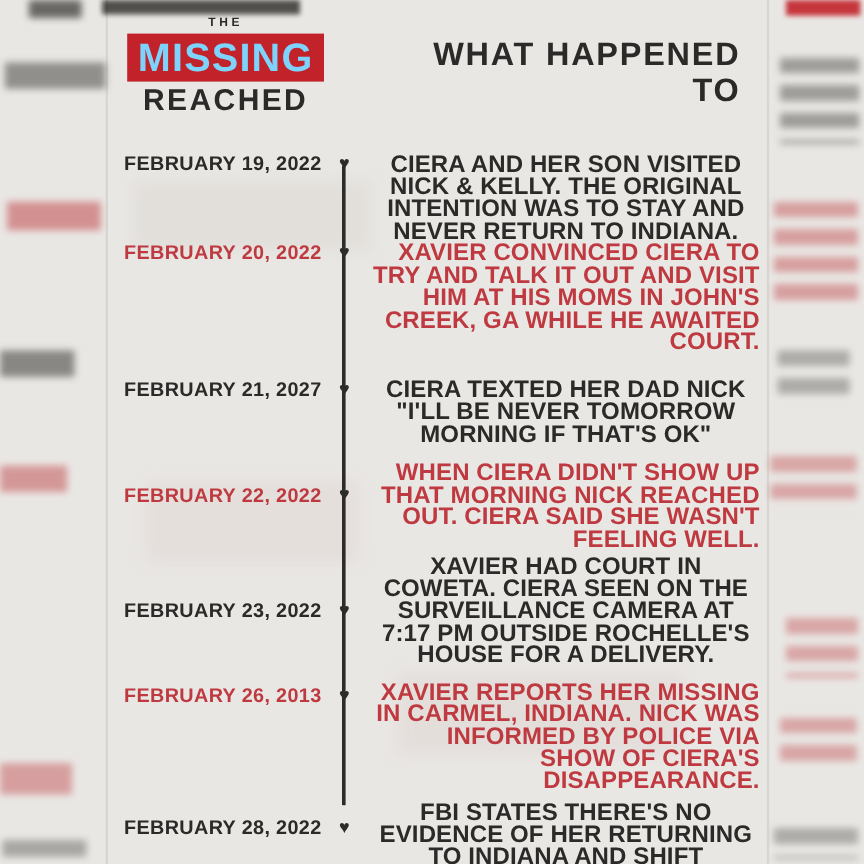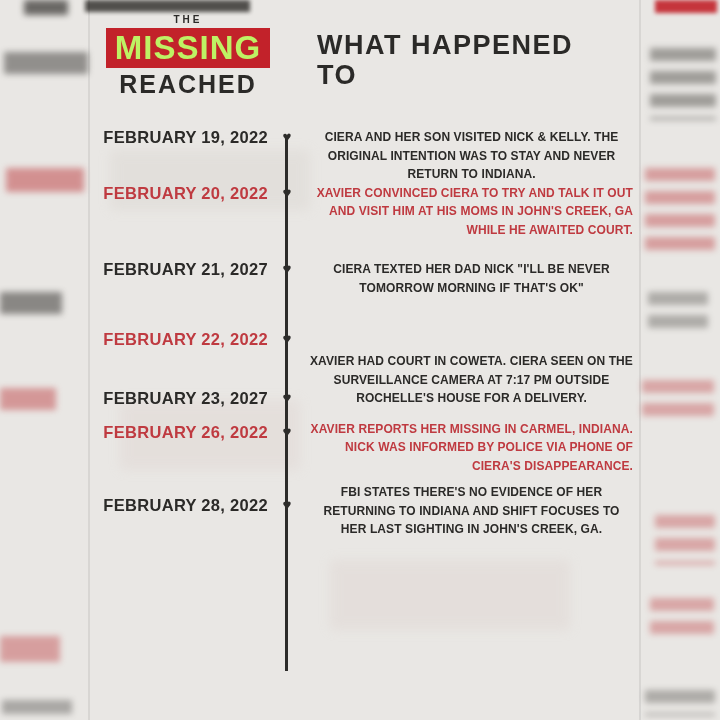--- a/index.html
+++ b/index.html
@@ -16,36 +16,36 @@
   .redbox-frag{background:#c2222a;filter:blur(2px);}
   .seam-l{position:absolute;left:88px;top:0;width:2px;height:720px;background:rgba(0,0,0,0.07);}
   .seam-r{position:absolute;left:639px;top:0;width:2px;height:720px;background:rgba(0,0,0,0.07);}
   
   .smudge{position:absolute;filter:blur(6px);pointer-events:none;opacity:.25;}
   
   .content{position:absolute;left:92px;top:0;width:545px;height:720px;}
   .header{position:relative;height:124px;}
   .logo{position:absolute;left:0;top:14px;width:192px;text-align:center;color:var(--black);}
   .logo-the{font-size:10px;letter-spacing:3px;line-height:12px;}
-  .logo-missing{display:inline-block;margin-top:2px;background:var(--red-box);color:#bef264;
+  .logo-missing{display:inline-block;margin-top:2px;background:var(--red-box);color:#7dd3fc;
                 font-size:33px;line-height:38px;padding:1px 9px;letter-spacing:1px;}
   .logo-alliance{font-size:25px;letter-spacing:2px;line-height:28px;margin-top:2px;}
-  .title{position:absolute;left:225px;top:30px;width:300px;text-align:left;}
+  .title{position:absolute;left:225px;top:30px;width:300px;text-align:right;}
   .title-line1{color:var(--black);font-size:27px;letter-spacing:1.5px;line-height:30px;}
   .title-line2{display:inline-block;margin-top:2px;background:var(--red-box);color:#f2ece6;
                font-size:26px;line-height:30px;letter-spacing:2px;padding:1px 11px;}
   
   .timeline{position:relative;margin-top:4px;}
   .tl-line{position:absolute;left:193px;top:10px;height:533px;width:3px;background:var(--line);}
   .entry{display:grid;grid-template-columns:176px 26px 1fr;column-gap:6px;position:relative;}
   .e1{}.e2{margin-bottom:21px}.e3{margin-bottom:14px}
   .e4{margin-bottom:4px}.e5{margin-bottom:12px}.e6{margin-bottom:8px}
   .date{text-align:right;font-size:16.5px;line-height:18px;letter-spacing:0.3px;white-space:nowrap;}
   .marker{text-align:center;font-size:15px;line-height:18px;color:var(--line);}
-  .etext{text-align:center;font-size:12px;line-height:18.5px;letter-spacing:0.1px;padding:0 4px;}
+  .etext{text-align:center;font-size:20px;line-height:18.5px;letter-spacing:0.1px;padding:0 4px;}
   .e4 .date,.e4 .marker{margin-top:19px;}
   .e5 .date,.e5 .marker{margin-top:37px;}
   .e6 .date,.e6 .marker{margin-top:3px;}
   .e7 .date,.e7 .marker{margin-top:13px;}
   .c-black .date,.c-black .etext{color:var(--black);}
   .c-red .date,.c-red .etext{color:var(--red-text);text-align:right;}
 </style>
 </head>
 <body>
 
@@ -103,30 +103,31 @@
             <div class="etext">XAVIER CONVINCED CIERA TO TRY AND TALK IT OUT AND VISIT HIM AT HIS MOMS IN JOHN'S CREEK, GA WHILE HE AWAITED COURT.</div>
           </div>
           <div class="entry e3 c-black">
             <div class="date">FEBRUARY 21, 2027</div>
             <div class="marker">♥</div>
             <div class="etext">CIERA TEXTED HER DAD NICK "I'LL BE NEVER TOMORROW MORNING IF THAT'S OK"</div>
           </div>
           <div class="entry e4 c-red">
             <div class="date">FEBRUARY 22, 2022</div>
             <div class="marker">♥</div>
+            <div class="etext">WHEN CIERA DIDN'T SHOW UP THAT MORNING NICK REACHED OUT. CIERA SAID SHE WASN'T FEELING WELL.</div>
           </div>
           <div class="entry e5 c-black">
-            <div class="date">FEBRUARY 23, 2027</div>
+            <div class="date">FEBRUARY 23, 2022</div>
             <div class="marker">♥</div>
             <div class="etext">XAVIER HAD COURT IN COWETA. CIERA SEEN ON THE SURVEILLANCE CAMERA AT 7:17 PM OUTSIDE ROCHELLE'S HOUSE FOR A DELIVERY.</div>
           </div>
           <div class="entry e6 c-red">
-            <div class="date">FEBRUARY 26, 2022</div>
+            <div class="date">FEBRUARY 26, 2013</div>
             <div class="marker">♥</div>
-            <div class="etext">XAVIER REPORTS HER MISSING IN CARMEL, INDIANA. NICK WAS INFORMED BY POLICE VIA PHONE OF CIERA'S DISAPPEARANCE.</div>
+            <div class="etext">XAVIER REPORTS HER MISSING IN CARMEL, INDIANA. NICK WAS INFORMED BY POLICE VIA SHOW OF CIERA'S DISAPPEARANCE.</div>
           </div>
           <div class="entry e7 c-black">
             <div class="date">FEBRUARY 28, 2022</div>
             <div class="marker">♥</div>
             <div class="etext">FBI STATES THERE'S NO EVIDENCE OF HER RETURNING TO INDIANA AND SHIFT FOCUSES TO HER LAST SIGHTING IN JOHN'S CREEK, GA.</div>
           </div>
         </div>
     </div>
 
   </div>

